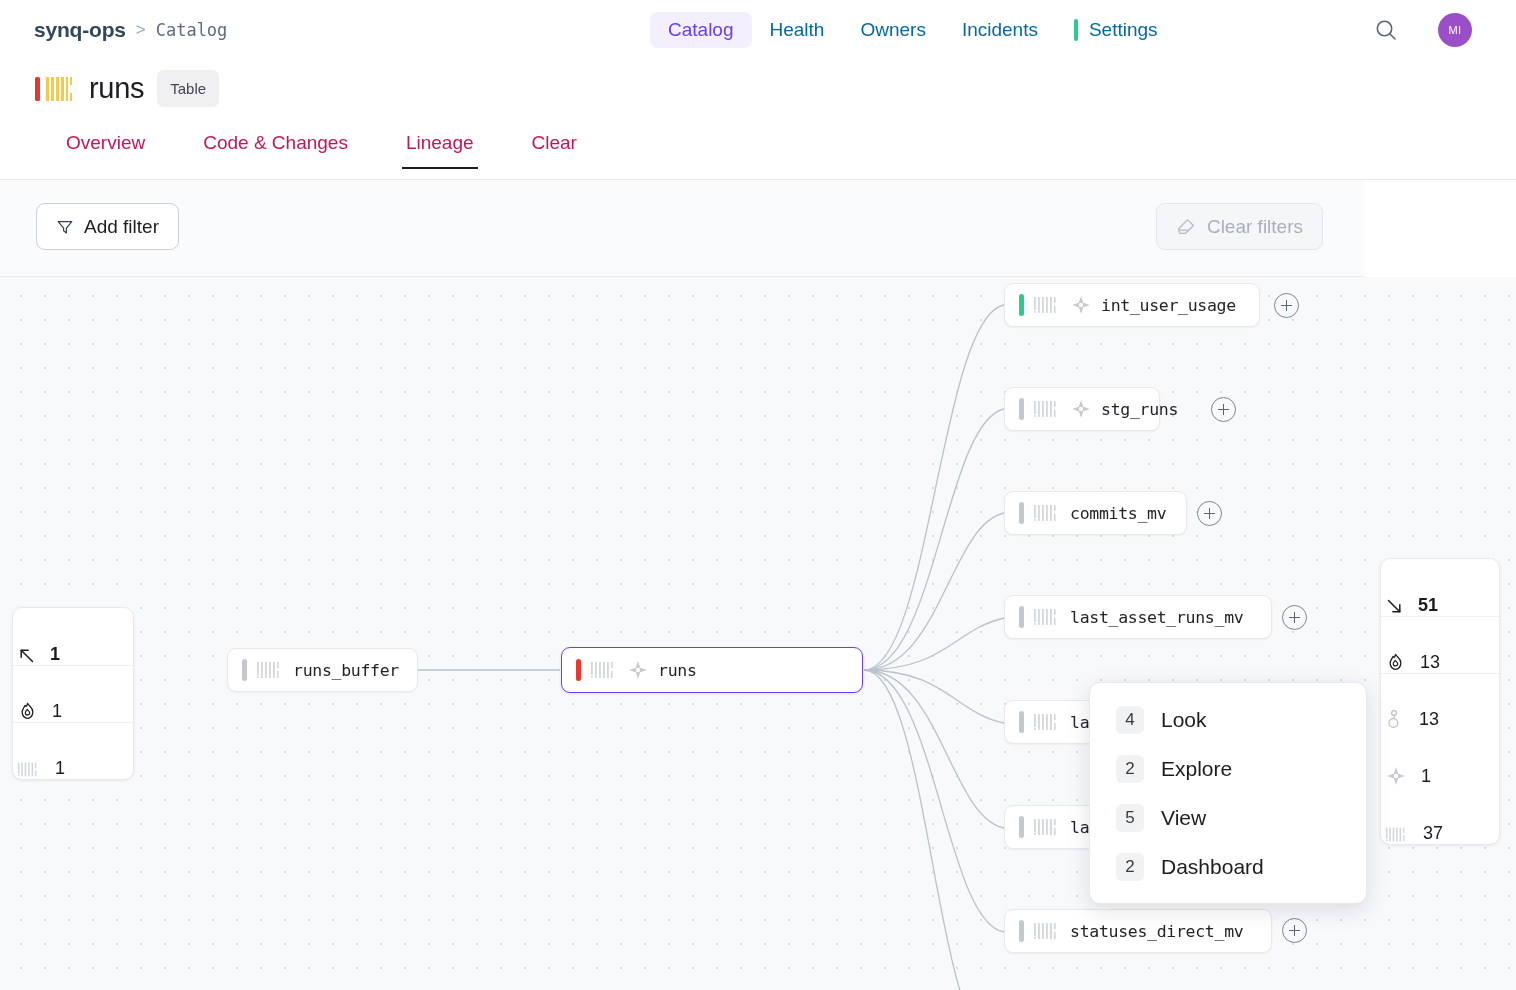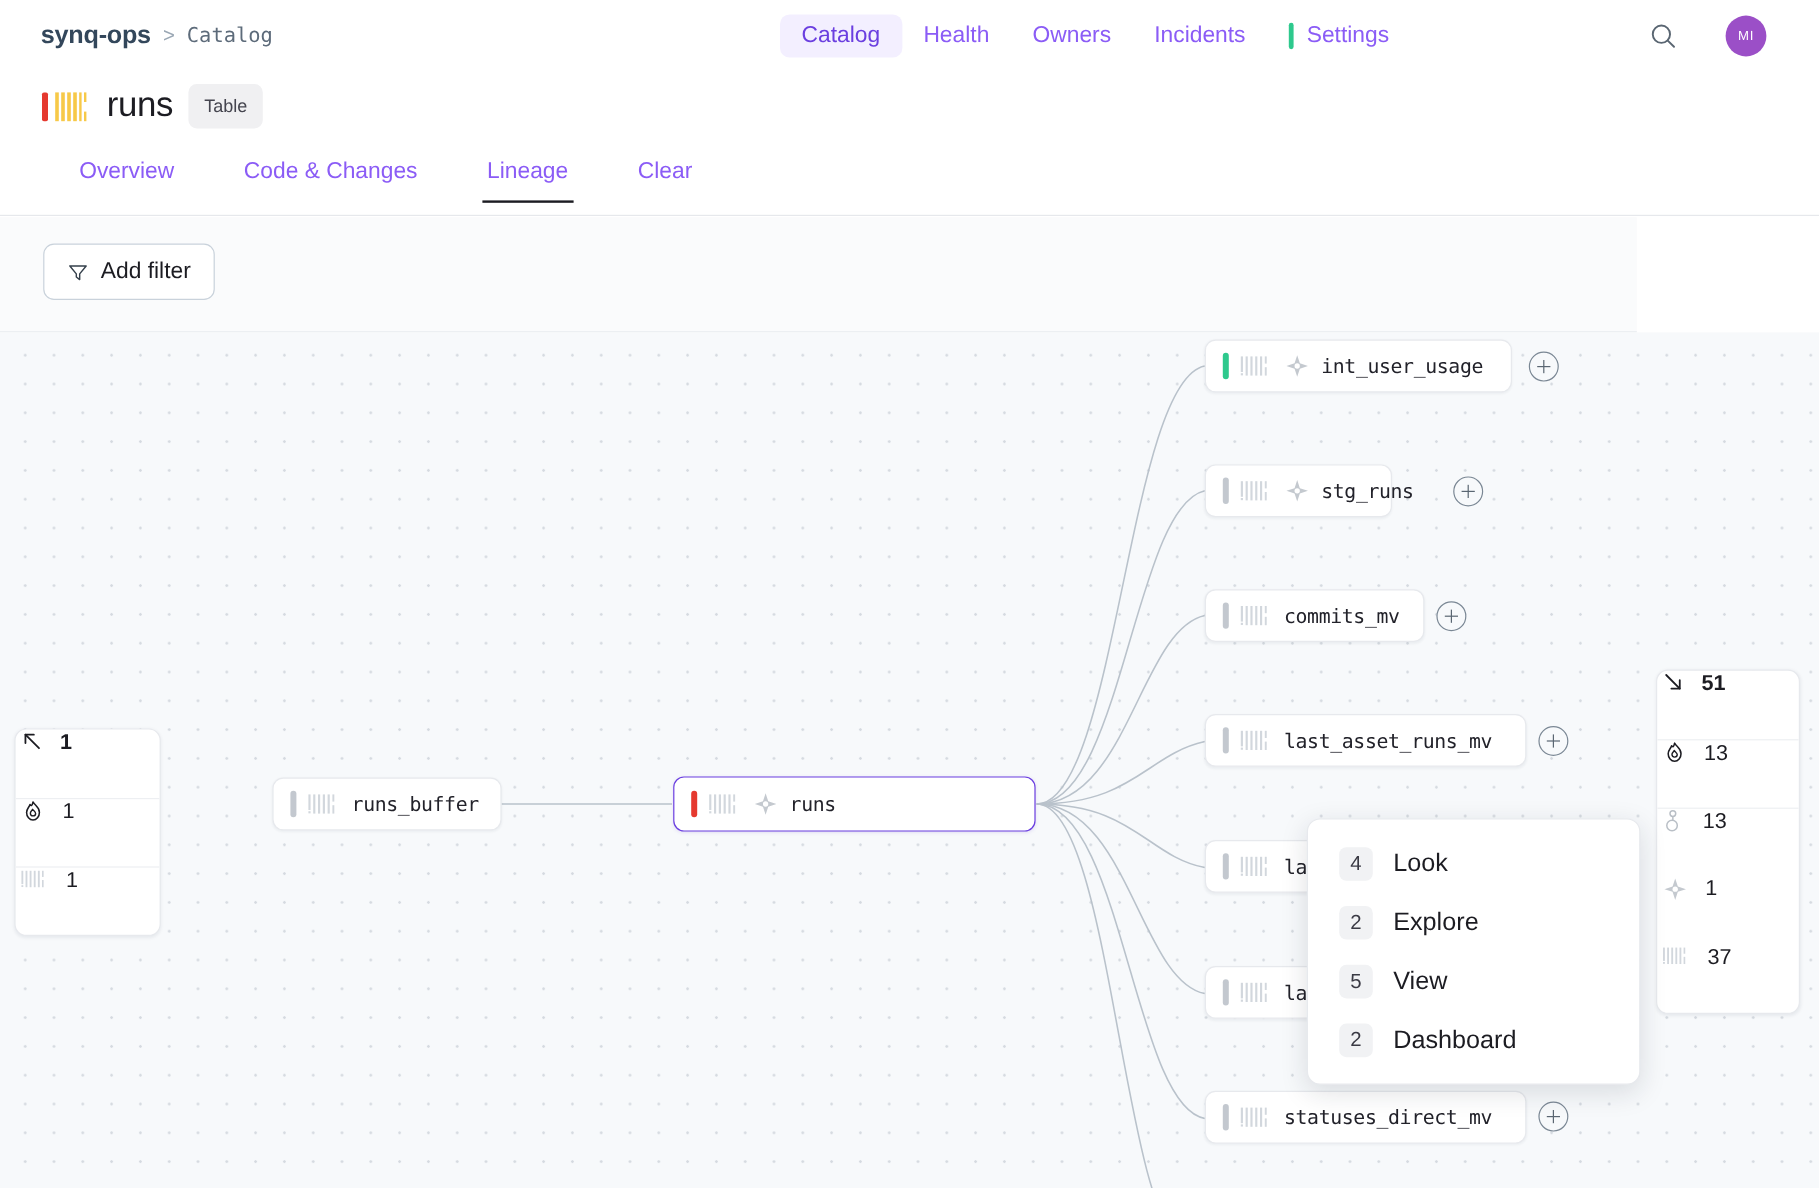--- a/index.html
+++ b/index.html
@@ -21,21 +21,21 @@
   .bc-sep { font-size:17px; color:#9aa7b4; }
   .bc-cur {
     font-size:17px; color:#5d6b7a;
     font-family:"DejaVu Sans Mono","Liberation Mono",monospace;
   }
   .navlinks {
     position:absolute; left:650px; top:0; height:60px;
     display:flex; align-items:center; gap:0px;
   }
   .navlink {
-    font-size:19px; color:#8b5cf6; padding:7px 18px; border-radius:8px;
+    font-size:19px; color:#0369a1; padding:7px 18px; border-radius:8px;
     cursor:pointer; white-space:nowrap;
   }
   .navlink.active { color:#6b3fe0; background:#f3efff; }
   .navlink.withbar { display:flex; align-items:center; gap:11px; }
   .greenbar { width:4px; height:22px; background:#2ec98d; border-radius:2px; display:inline-block; }
   .search-ico { position:absolute; left:1372px; top:16px; cursor:pointer; }
   .avatar {
     position:absolute; left:1438px; top:13px; width:34px; height:34px;
     border-radius:50%; background:#9b4fc7; color:#fff; font-size:11px;
     display:flex; align-items:center; justify-content:center; letter-spacing:.5px;
@@ -51,21 +51,21 @@
     border-radius:7px;
   }
 
   
   .tabs {
     position:absolute; left:0; top:132px; width:1516px; height:48px;
     border-bottom:1px solid #e6e8ec; display:flex; align-items:flex-start;
     padding-left:66px; gap:0;
   }
   .tab {
-    font-size:19px; color:#8b5cf6; padding:0 0 14px 0; margin-right:58px;
+    font-size:19px; color:#be185d; padding:0 0 14px 0; margin-right:58px;
     cursor:pointer; position:relative; white-space:nowrap;
   }
   .tab.active::after {
     content:""; position:absolute; left:-4px; right:-4px; bottom:-1px;
     height:2.5px; background:#1c1c22;
   }
 
   
   .filterbar {
     position:absolute; left:0; top:181px; width:1364px; height:96px;
@@ -124,21 +124,21 @@
   .expand::before { width:11px; height:1.5px; }
   .expand::after  { width:1.5px; height:11px; }
 
   
   .statpanel {
     position:absolute; background:#fff; border:1px solid #e7e9ed;
     border-radius:10px; box-shadow:0 1px 3px rgba(20,30,50,.07);
     overflow:hidden;
   }
   .statrow {
-    display:flex; align-items:flex-start; gap:14px;
+    display:flex; align-items:flex-end; gap:14px;
     padding:0 4px; height:57px;
   }
   .statrow + .statrow { border-top:1px solid #edeff2; }
   .statrow.nosep + .statrow.nosep { border-top:none; }
   .statval { font-size:18px; color:#1c1c22; }
   .statval.bold { font-weight:700; }
 
   
   .popup {
     position:absolute; background:#fff; border:1px solid #e7e9ed;
@@ -237,20 +237,29 @@
   <div class="filterbar">
     <div class="addfilter">
       <span>
         <svg width="18" height="18" viewBox="0 0 18 18" fill="none">
           <path d="M2.2 3.6 L15.8 3.6 L10.4 10.2 L10.4 15 L7.6 12.8 L7.6 10.2 Z" stroke="#35404b" stroke-width="1.2" stroke-linejoin="round" fill="none"></path>
         </svg>
       </span>
       <span>Add filter</span>
     </div>
 
+    <div class="clearfilters">
+      <span>
+        <svg width="20" height="20" viewBox="0 0 20 20" fill="none">
+          <path d="M11.5 2.6 L17.4 8.5 L9.6 16.3 L3.7 16.3 L2.4 12.0 Z" stroke="#b4bdc7" stroke-width="1.3" stroke-linejoin="round" fill="none"></path>
+          <path d="M3.2 13.2 L12.8 13.2" stroke="#b4bdc7" stroke-width="1.3"></path>
+        </svg>
+      </span>
+      <span>Clear filters</span>
+    </div>
   </div>
 
   <div class="canvas">
 
     <svg class="edges" viewBox="0 0 1516 713">
       <g stroke="#b9c2cb" stroke-width="1.3" fill="none">
 
         <path d="M418,393 L560,393"></path>
 
         <path d="M864,393 C930,393 940,40 1004,28"></path>

